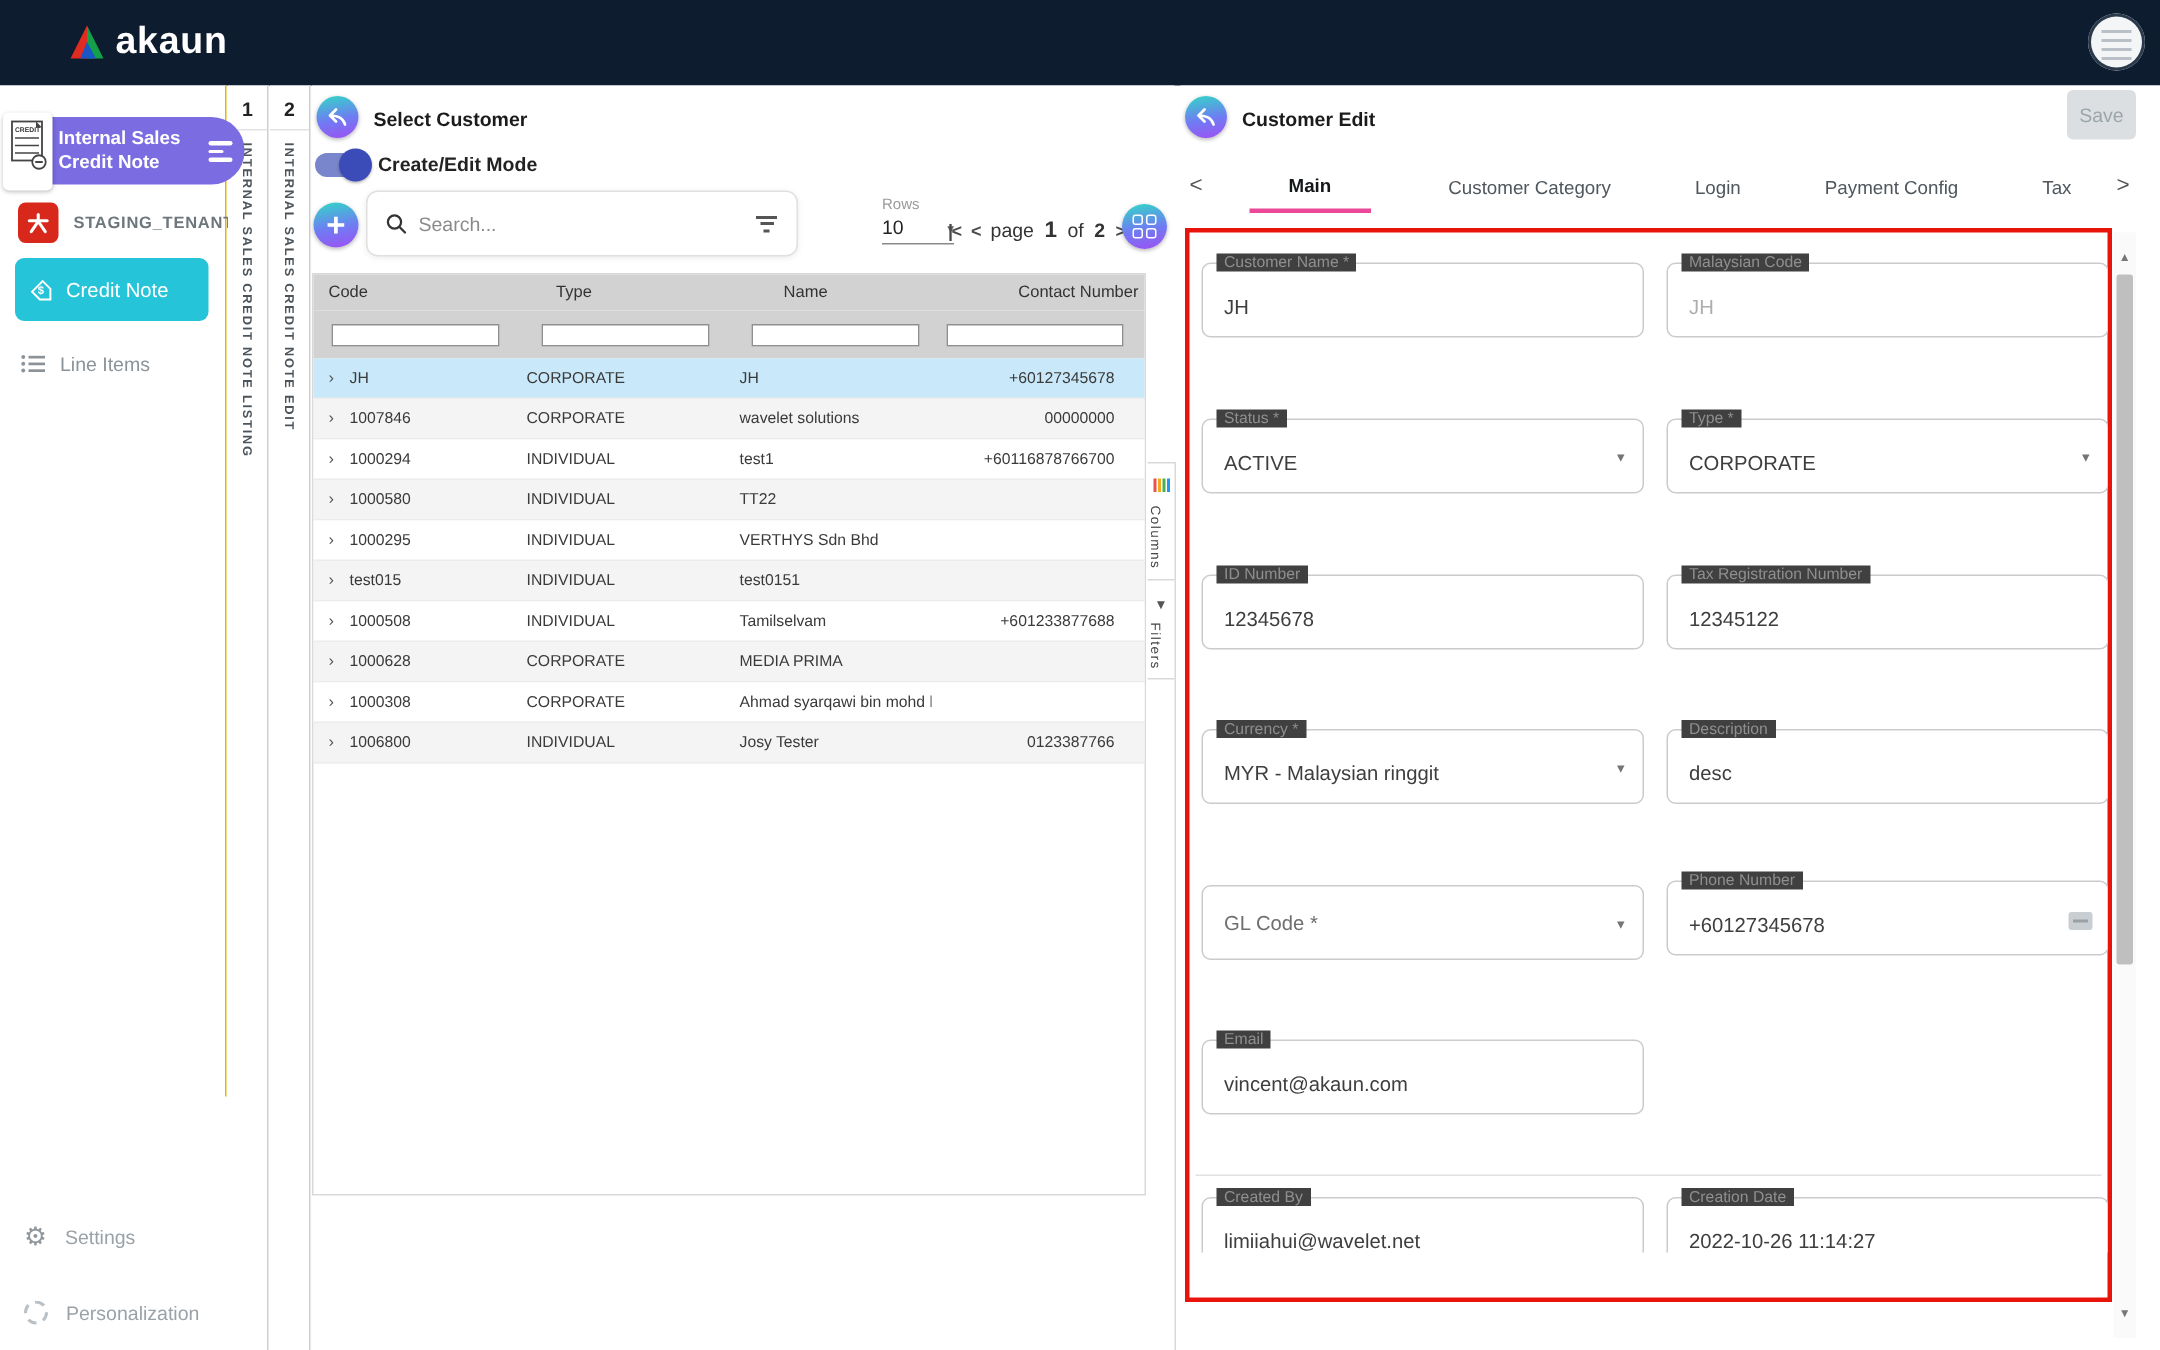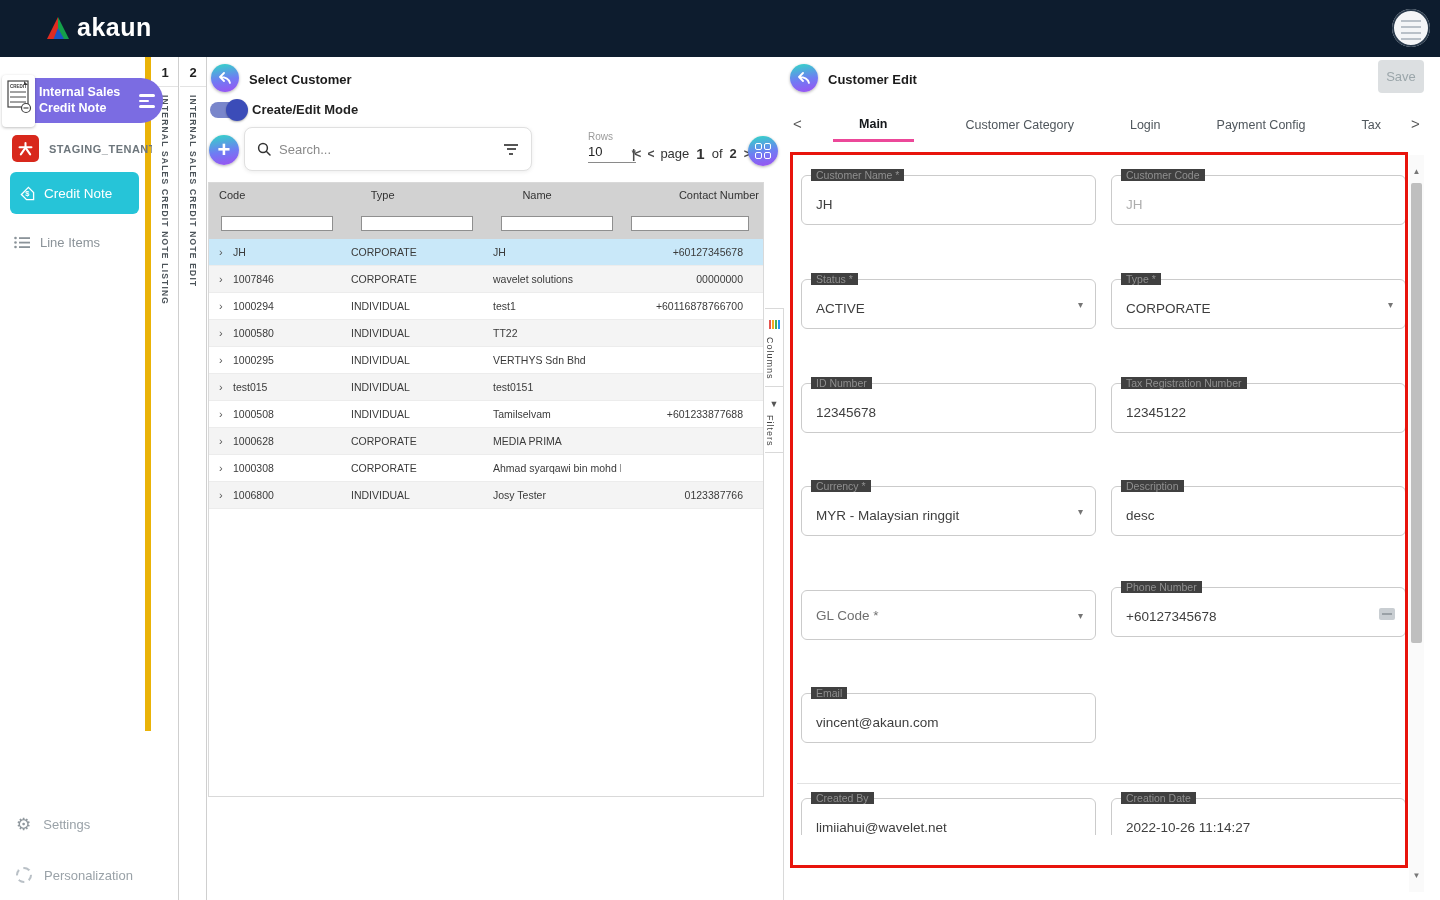--- a/index.html
+++ b/index.html
@@ -8,21 +8,21 @@
 
   
   .topbar { position:absolute; left:0; top:0; width:1440px; height:57px; background:#0d1c2e; }
   .logo { position:absolute; left:45px; top:13px; display:flex; align-items:center; gap:6px; }
   .logo-text { color:#fff; font-size:25px; font-weight:bold; letter-spacing:.5px; }
   .avatar { position:absolute; right:10px; top:9px; width:38px; height:38px; border-radius:50%; background:#f4f5f7; box-shadow:0 0 0 2px #2a3a4c inset; overflow:hidden; }
   .avatar i { display:block; height:2px; background:#b9c0c8; margin:4px 9px 0 9px; }
   .avatar i:first-child { margin-top:11px; }
 
   
-  .sidebar { position:absolute; left:0; top:57px; width:151px; height:674px; background:#fff; border-right:6px solid #eab308; }
+  .sidebar { position:absolute; left:0; top:57px; width:151px; height:674px; background:#fff; border-right:1px solid #eab308; }
   .module-banner { position:absolute; left:33px; top:21px; width:130px; height:45px; background:#7b6ce2; border-radius:0 22px 22px 0; color:#fff; font-size:12.5px; font-weight:600; line-height:1.25; display:flex; align-items:center; padding:4px 26px 4px 6px; z-index:30; }
   .collapse-icon { position:absolute; right:8px; top:13px; width:16px; height:18px; }
   .collapse-icon i { display:block; height:2.5px; background:#fff; border-radius:2px; margin-top:3px; }
   .collapse-icon i:nth-child(2){ width:10px; }
   .module-doc-icon { position:absolute; left:2px; top:18px; width:33px; height:52px; background:#fff; border-radius:4px; box-shadow:0 1px 3px rgba(0,0,0,.25); z-index:31; }
   .tenant-row { position:absolute; left:12px; top:78px; display:flex; align-items:center; gap:10px; }
   .tenant-icon { width:27px; height:27px; background:#d8281c; border-radius:5px; display:flex; align-items:center; justify-content:center; }
   .tenant-label { font-size:11px; font-weight:bold; color:#6d767c; letter-spacing:.5px; }
   .nav-credit-note { position:absolute; left:10px; top:115px; width:129px; height:42px; background:#26c4d8; border-radius:6px; color:#fff; display:flex; align-items:center; gap:9px; padding-left:10px; font-size:13.5px; }
   .nav-line-items { position:absolute; left:14px; top:178px; display:flex; align-items:center; gap:10px; color:#8b9399; font-size:13px; }
@@ -387,21 +387,21 @@
     <span class="tab-chev right">&gt;</span>
 
     <div class="form-area">
       <div class="form-clip">
 
         <div class="field" style="left:8px; top:20px;">
           <span class="flabel">Customer Name *</span>
           <span class="fvalue">JH</span>
         </div>
         <div class="field disabled" style="left:318px; top:20px;">
-          <span class="flabel">Customer Code</span>
+          <span class="flabel">Malaysian Code</span>
           <span class="fvalue">JH</span>
         </div>
 
         <div class="field" style="left:8px; top:124px;">
           <span class="flabel">Status *</span>
           <span class="fvalue">ACTIVE</span>
           <span class="caret">▾</span>
         </div>
         <div class="field" style="left:318px; top:124px;padding-left:16px;">
           <span class="flabel">Type *</span>

